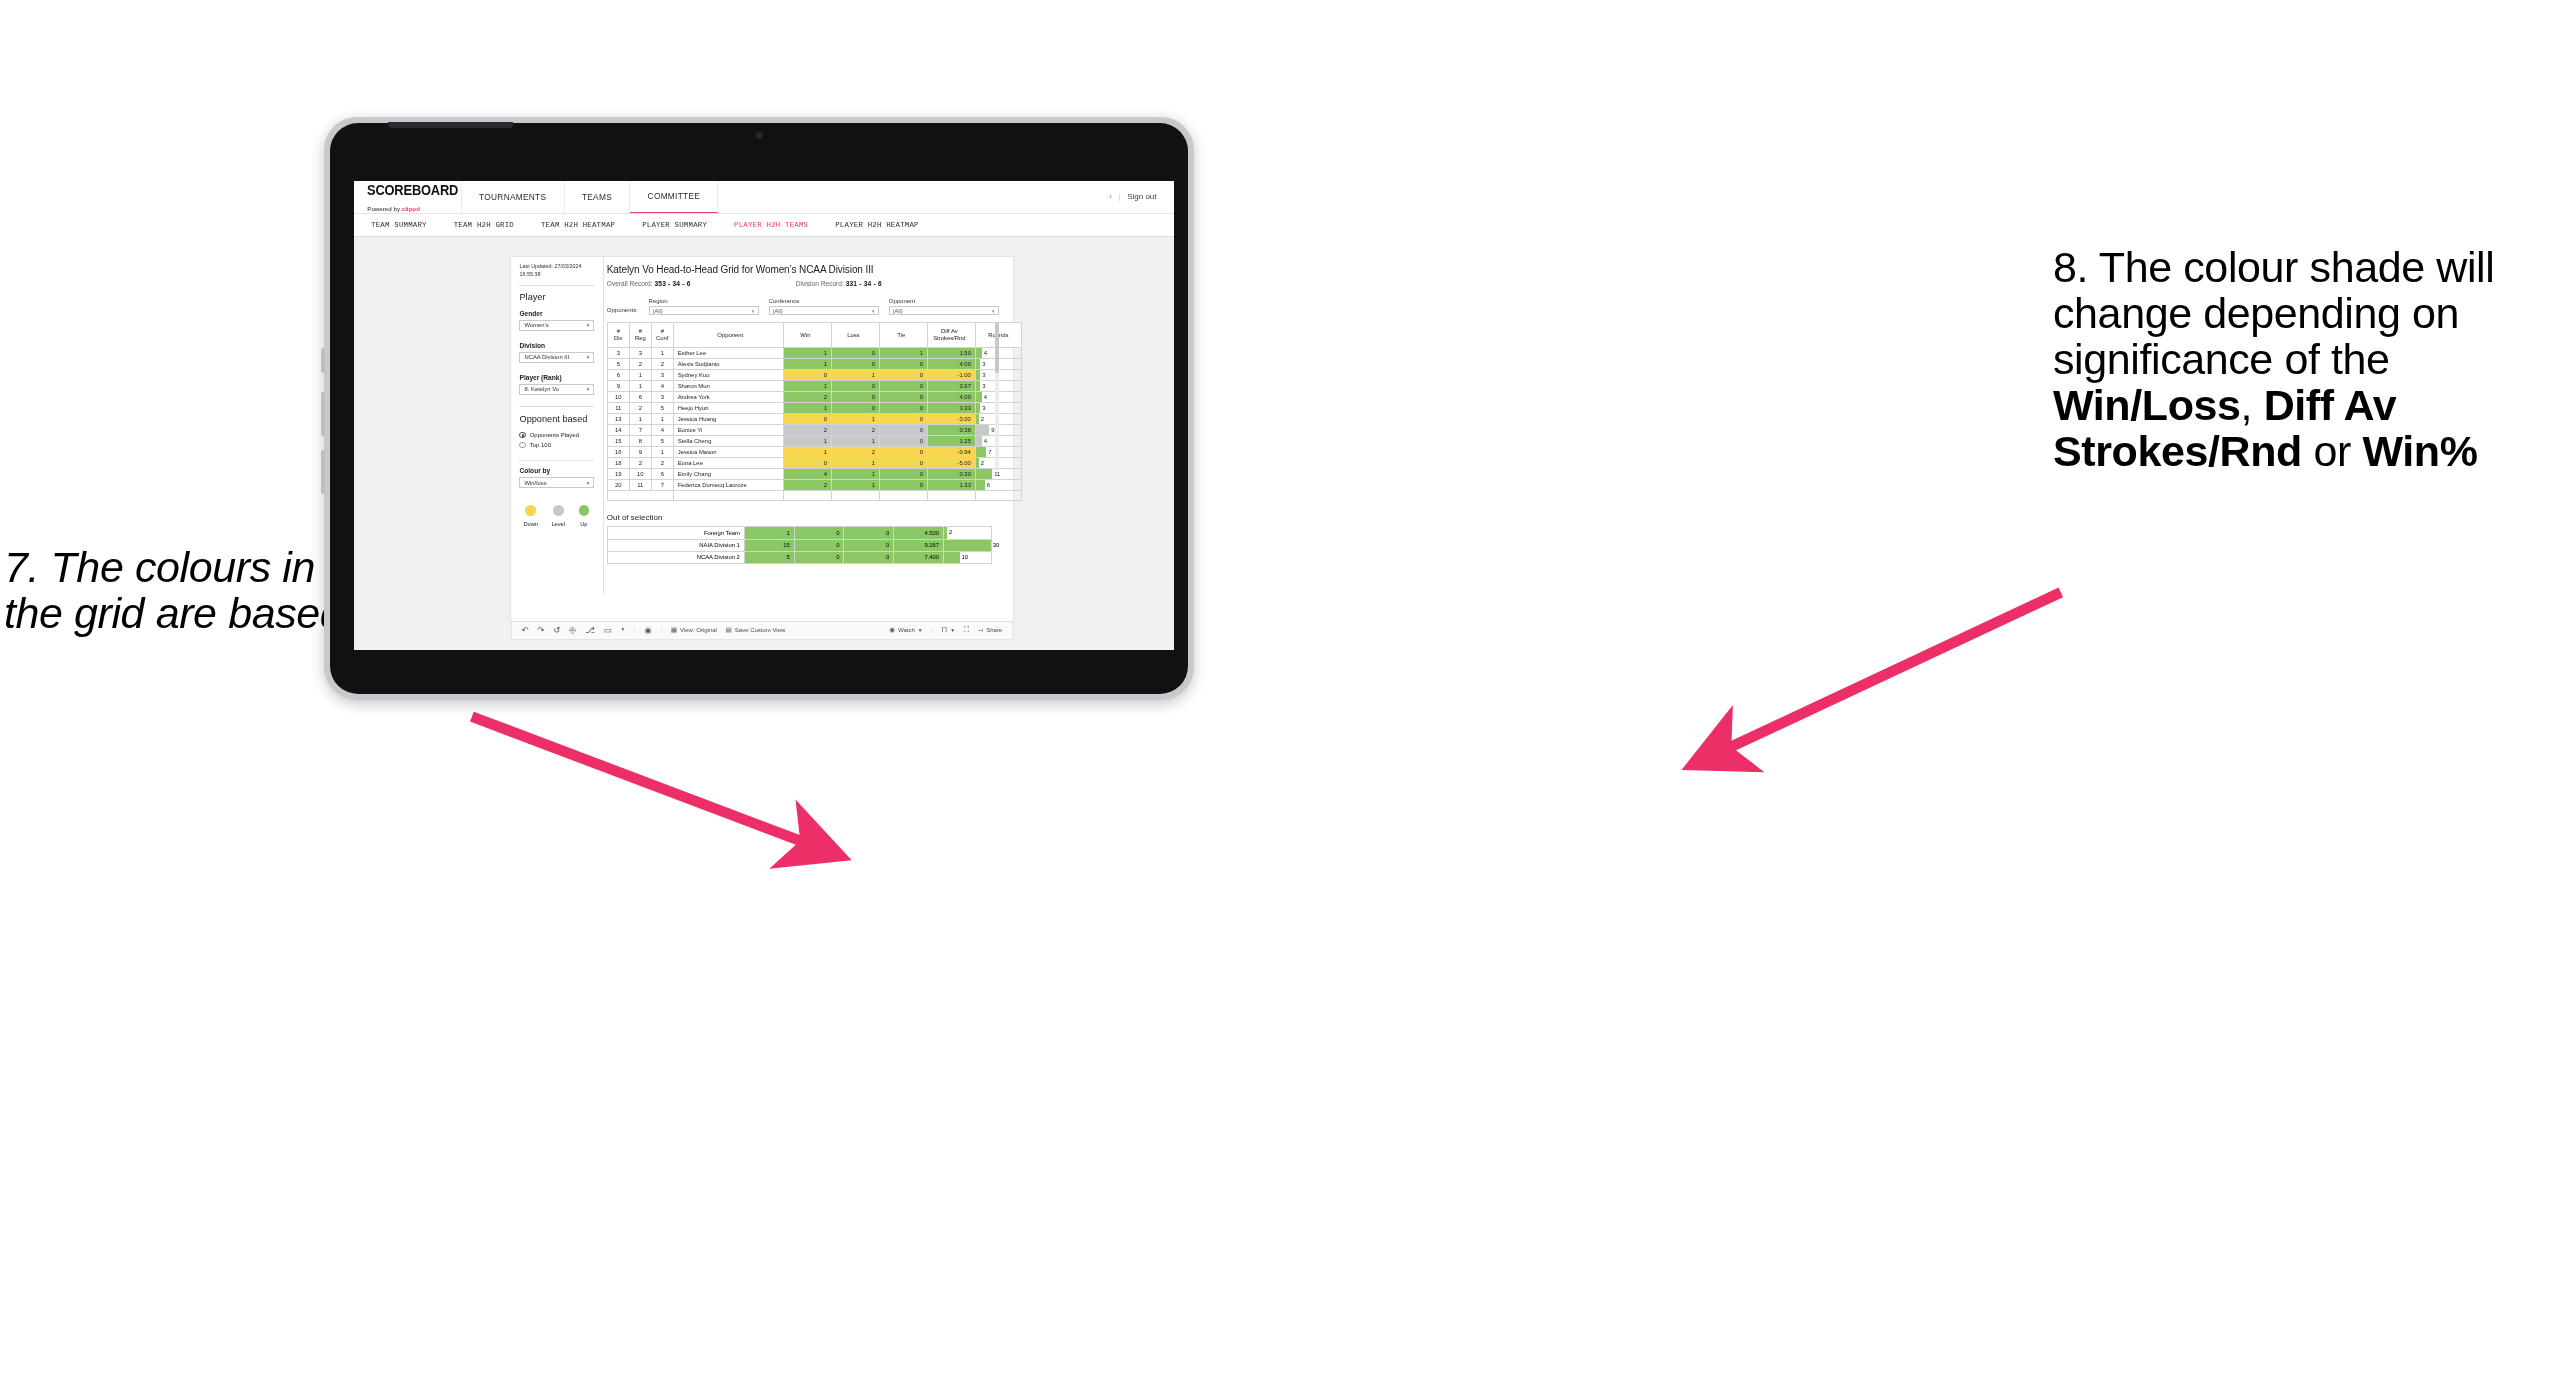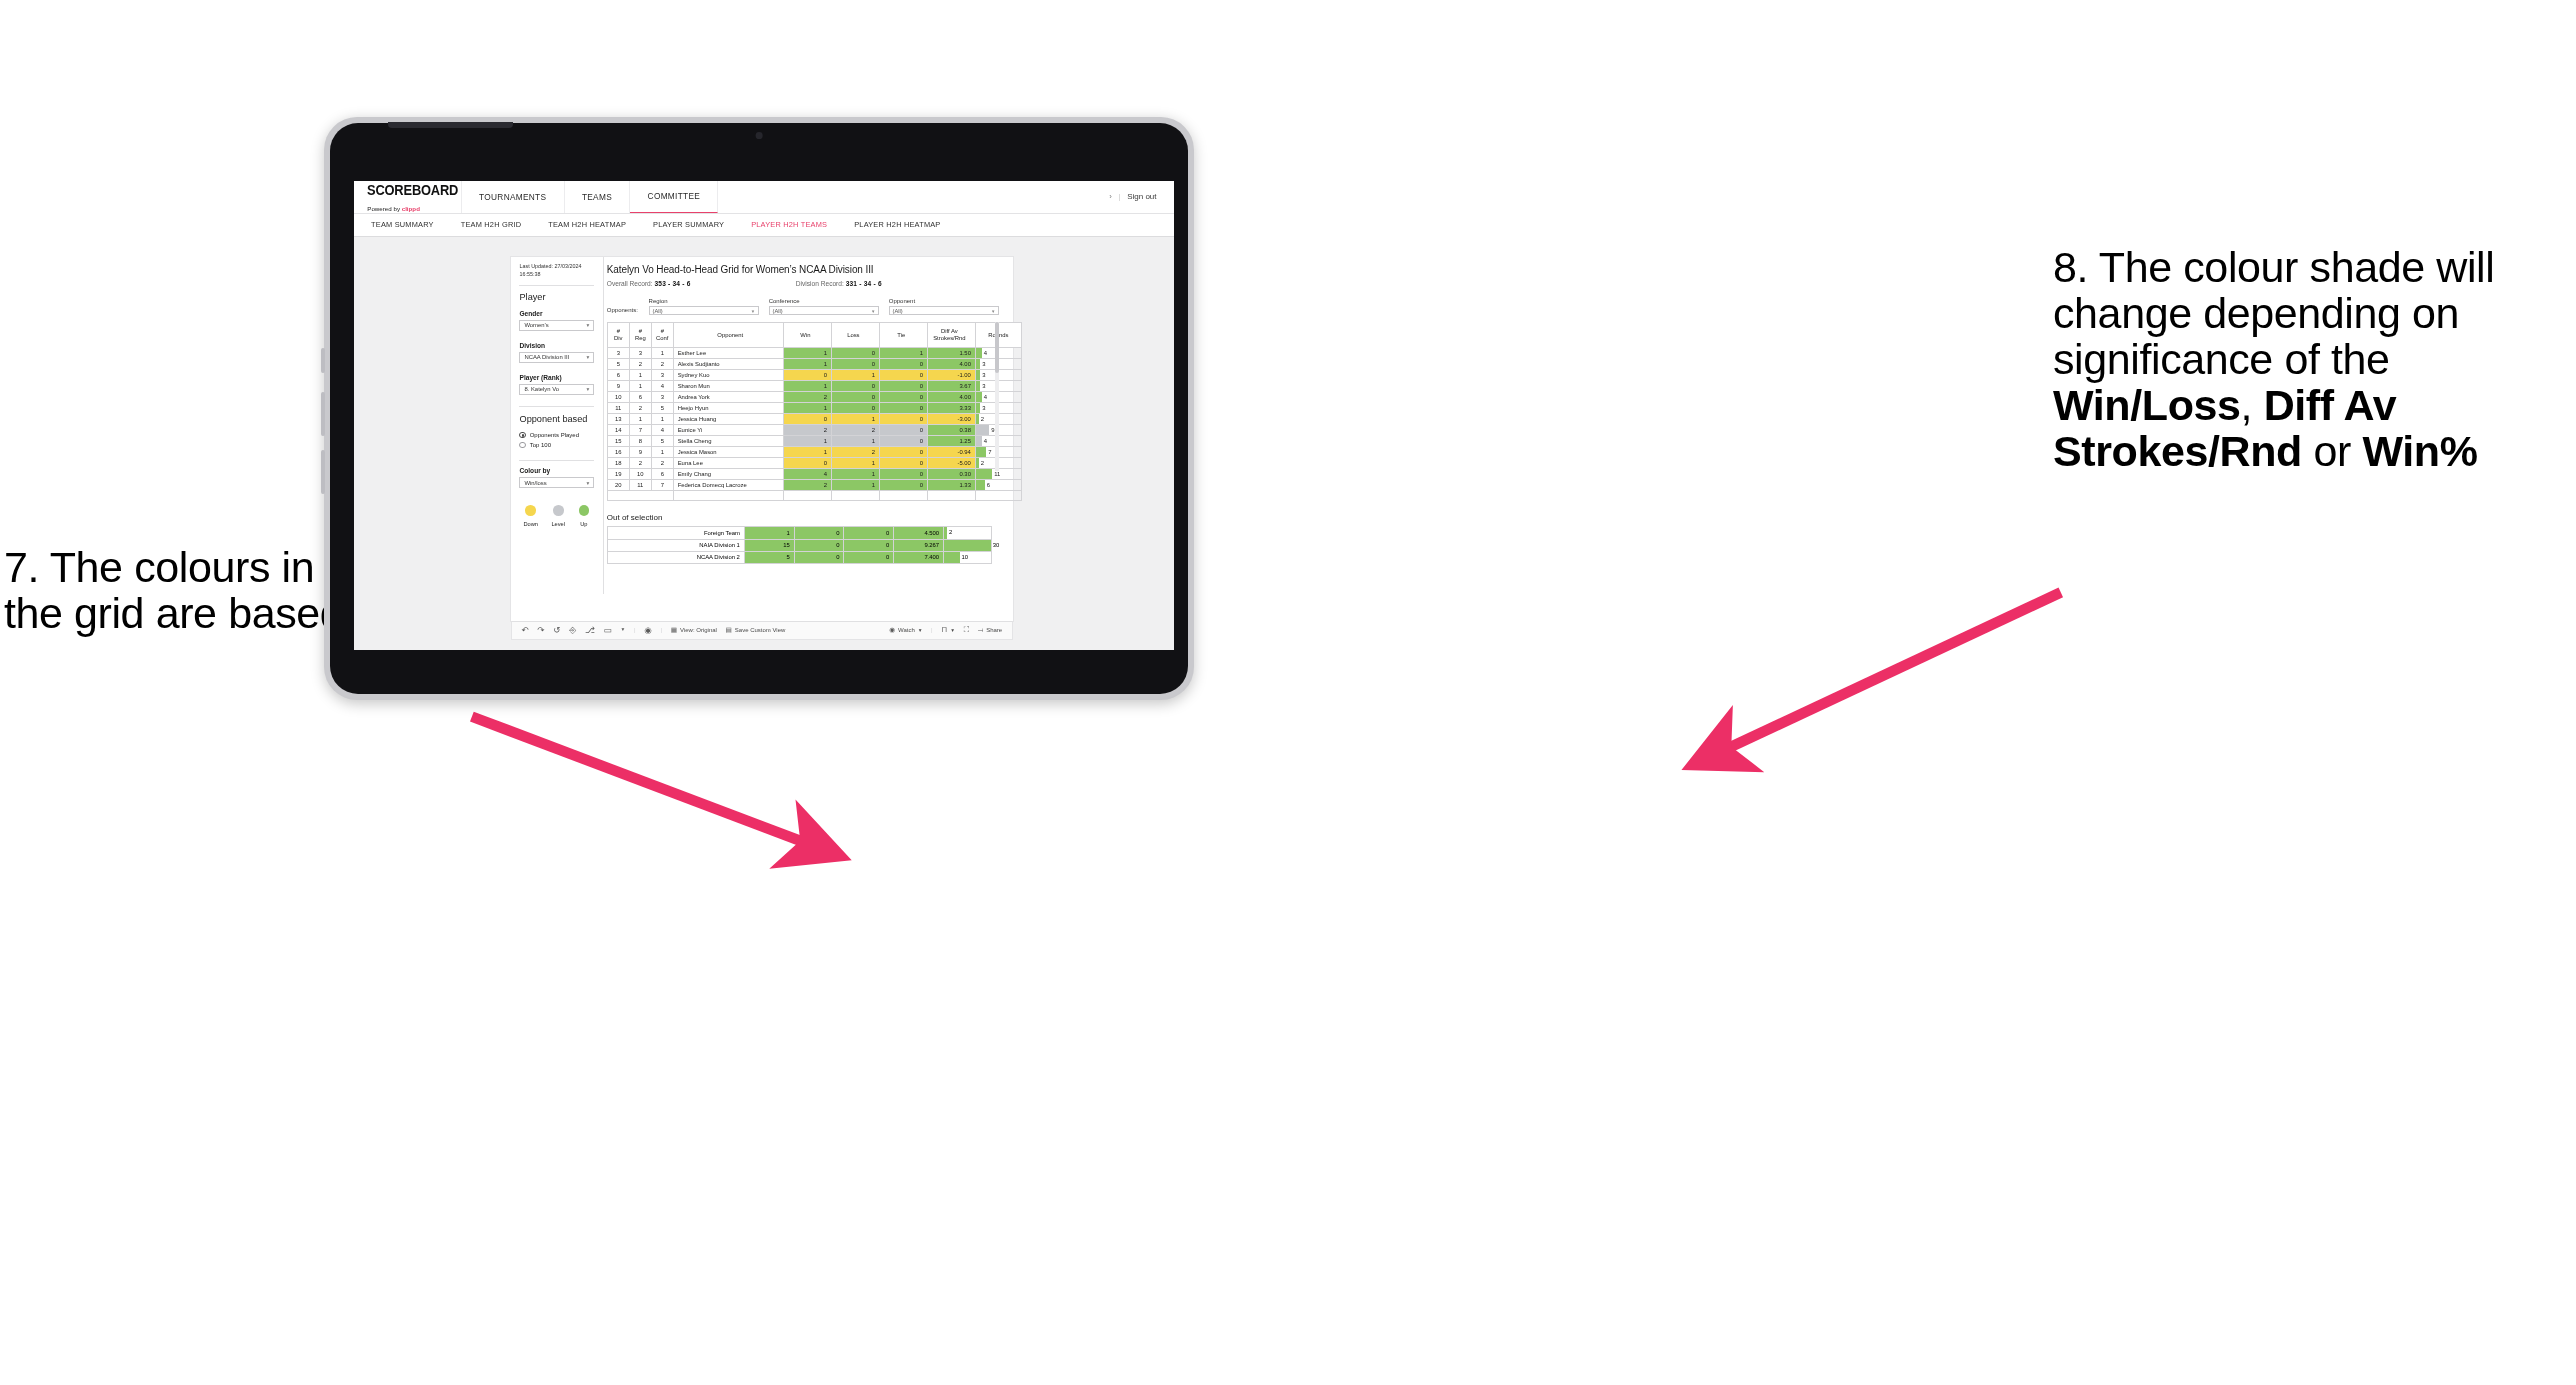--- a/index.html
+++ b/index.html
@@ -14,21 +14,21 @@
   
   .anno {
     position: absolute;
     font-family: "Liberation Sans", sans-serif;
     font-size: 43px;
     line-height: 1.07;
     color: #000;
     font-weight: 400;
     letter-spacing: -0.4px;
   }
-  .anno-left { left: 3.9px; top: 544px; width: 510px; }
+  .anno-left { left: 3.9px; top: 544px; width: 510px; font-style: italic; }
   .anno-right { left: 2053px; top: 244px; width: 520px; }
   .anno b { font-weight: 700; }
 
   .arrow-svg { position:absolute; left:0; top:0; width:2576px; height:1386px; pointer-events:none; }
 
   
   .device {
     position: absolute;
     left: 324px; top: 117px;
     width: 870px; height: 583px;
@@ -88,21 +88,21 @@
     padding-right:17.3px; font-size:8px; color:#3a3a3a;
   }
   .topbar-right .chev { color:#777; font-size:7.7px; }
   .topbar-right .sep { color:#ccc; }
 
   .subnav {
     position:absolute; left:0; top:33px; width:820px; height:23px;
     background:#fff; border-bottom:1px solid #dcdcde;
     display:flex; align-items:center; padding-left:17.3px; gap:27px;
   }
-  .subnav-item { font-size:7.4px; letter-spacing:0.2px; color:#2f2f2f; cursor:pointer; }
+  .subnav-item { font-size:7.4px; letter-spacing:0.2px; color:#2f2f2f; cursor:pointer;font-family:Liberation Mono, monospace; }
   .subnav-item.active { color:#e8416b; }
 
   
   .canvas { position:absolute; left:0; top:56px; width:820px; height:413px; background:#f0f0f1; }
   .sheet {
     position:absolute; left:157px; top:20px; width:502px; height:364px;
     background:#fff; box-shadow:0 0 0 1px #e4e4e6;
   }
 
   

